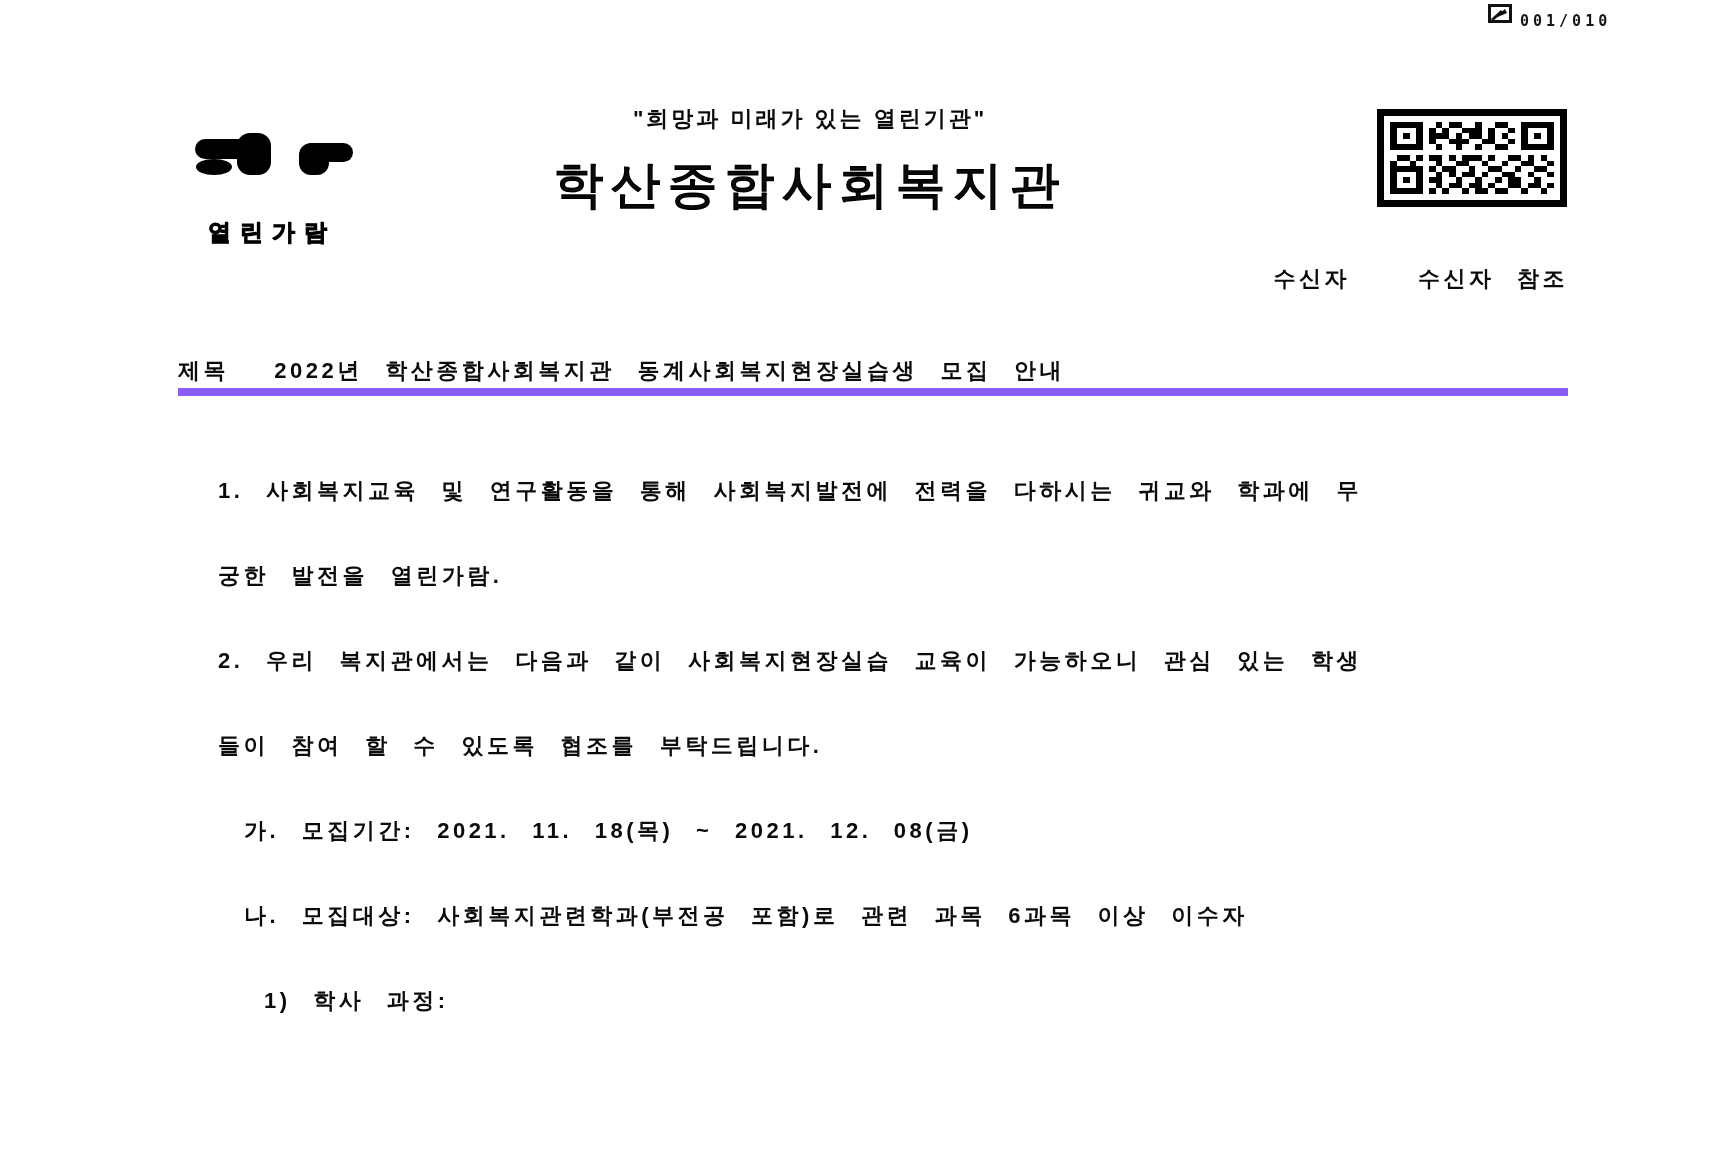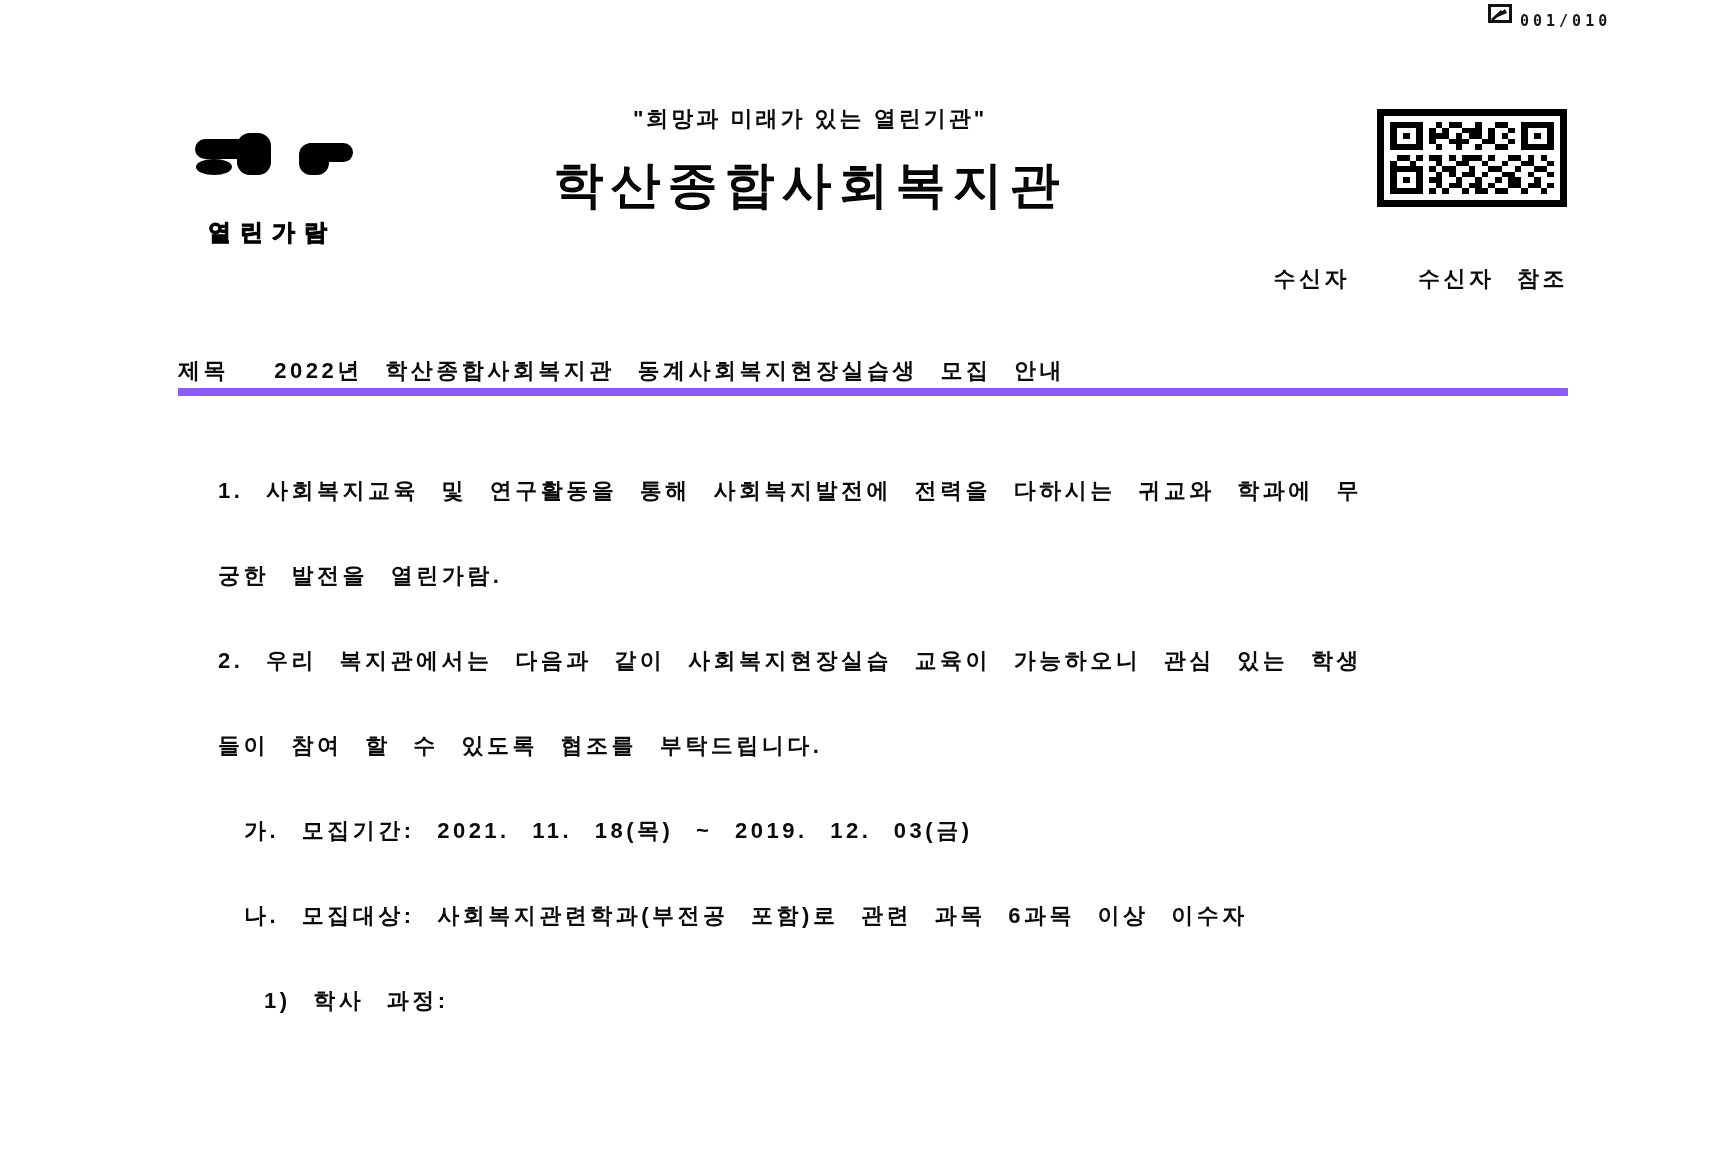--- a/index.html
+++ b/index.html
@@ -150,21 +150,21 @@
 </div>
 
 <div class="doc">
   <div class="r0">수신자   수신자 참조</div>
   <div class="subject">제목  2022년 학산종합사회복지관 동계사회복지현장실습생 모집 안내</div>
 
   <div class="bl">1. 사회복지교육 및 연구활동을 통해 사회복지발전에 전력을 다하시는 귀교와 학과에 무</div>
   <div class="bl">궁한 발전을 열린가람.</div>
   <div class="bl">2. 우리 복지관에서는 다음과 같이 사회복지현장실습 교육이 가능하오니 관심 있는 학생</div>
   <div class="bl">들이 참여 할 수 있도록 협조를 부탁드립니다.</div>
-  <div class="bl i1">가. 모집기간: 2021. 11. 18(목) ~ 2019. 12. 03(금)</div>
+  <div class="bl i1">가. 모집기간: 2021. 11. 18(목) ~ 2021. 12. 08(금)</div>
   <div class="bl i1">나. 모집대상: 사회복지관련학과(부전공 포함)로 관련 과목 6과목 이상 이수자</div>
   <div class="bl i2">1) 학사 과정:</div>
   
   
   
   
   
   
   
   

